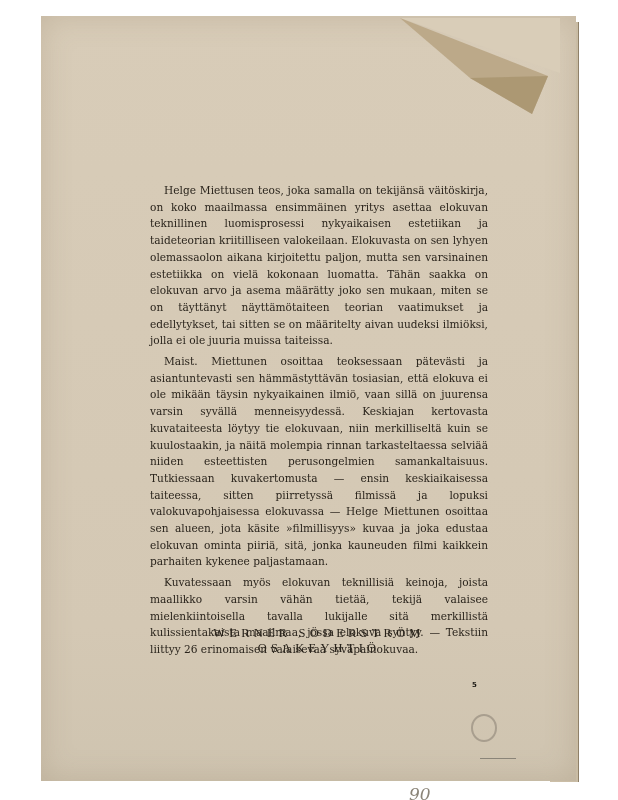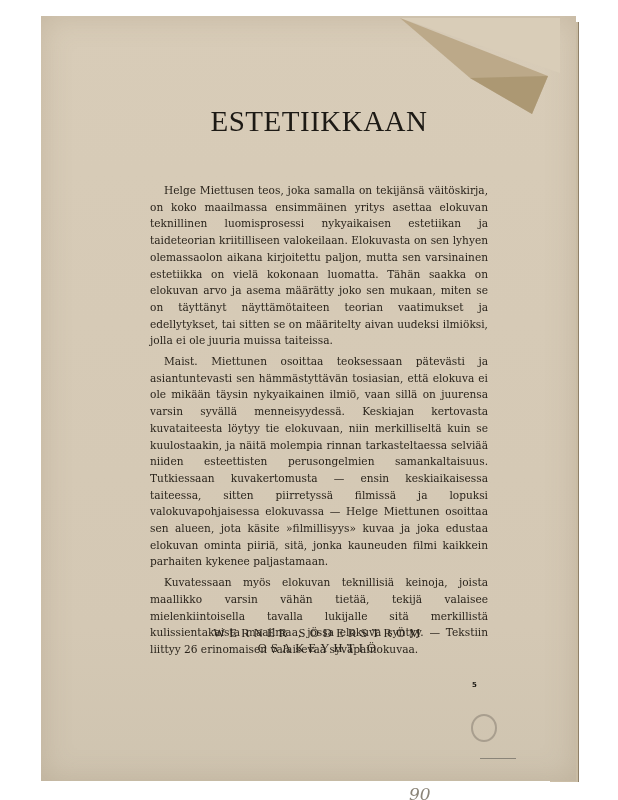--- a/index.html
+++ b/index.html
@@ -56,21 +56,20 @@
 <div class="page-back"></div>
 <div class="page"></div>
 
 <svg class="corner-fold" viewBox="0 0 160 100">
   <polygon points="0,0 160,0 160,55" fill="#d9cdb8"></polygon>
   <polygon points="0,0 148,58 132,96 70,60" fill="#b9a584" opacity="0.9"></polygon>
   <polygon points="70,60 148,58 132,96" fill="#a8936e" opacity="0.8"></polygon>
 </svg>
 
 <div class="title">
-  <div>ESTETIIKKAAN</div>
 </div>
 
 <div class="body">
   <p>Helge Miettusen teos, joka samalla on tekijänsä väitöskirja, on koko maailmassa ensimmäinen yritys asettaa elokuvan teknillinen luomisprosessi nykyaikaisen estetiikan ja taideteorian kriitilliseen valokeilaan. Elokuvasta on sen lyhyen olemassaolon aikana kirjoitettu paljon, mutta sen varsinainen estetiikka on vielä kokonaan luomatta. Tähän saakka on elokuvan arvo ja asema määrätty joko sen mukaan, miten se on täyttänyt näyttämötaiteen teorian vaatimukset ja edellytykset, tai sitten se on määritelty aivan uudeksi ilmiöksi, jolla ei ole juuria muissa taiteissa.</p>
   <p>Maist. Miettunen osoittaa teoksessaan pätevästi ja asiantuntevasti sen hämmästyttävän tosiasian, että elokuva ei ole mikään täysin nykyaikainen ilmiö, vaan sillä on juurensa varsin syvällä menneisyydessä. Keskiajan kertovasta kuvataiteesta löytyy tie elokuvaan, niin merkilliseltä kuin se kuulostaakin, ja näitä molempia rinnan tarkasteltaessa selviää niiden esteettisten perusongelmien samankaltaisuus. Tutkiessaan kuvakertomusta — ensin keskiaikaisessa taiteessa, sitten piirretyssä filmissä ja lopuksi valokuvapohjaisessa elokuvassa — Helge Miettunen osoittaa sen alueen, jota käsite »filmillisyys» kuvaa ja joka edustaa elokuvan ominta piiriä, sitä, jonka kauneuden filmi kaikkein parhaiten kykenee paljastamaan.</p>
   <p>Kuvatessaan myös elokuvan teknillisiä keinoja, joista maallikko varsin vähän tietää, tekijä valaisee mielenkiintoisella tavalla lukijalle sitä merkillistä kulissientakaista maailmaa, jossa elokuva syntyy. — Tekstiin liittyy 26 erinomaisen valaisevaa syväpainokuvaa.</p>
 </div>
 
 <div class="publisher">WERNER SÖDERSTRÖM OSAKEYHTIÖ</div>
 <div class="pagenum">5</div>

